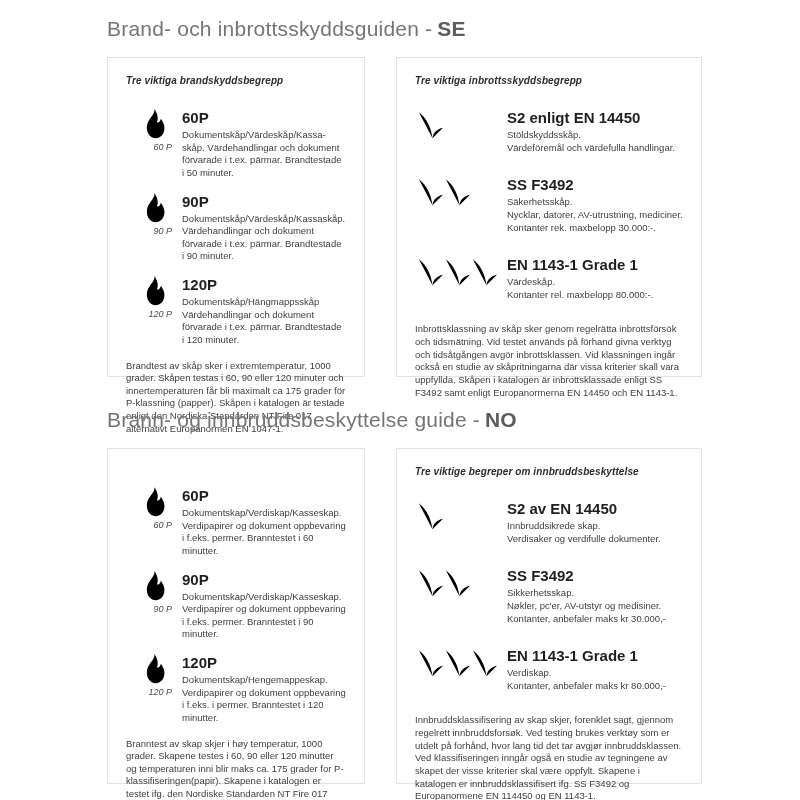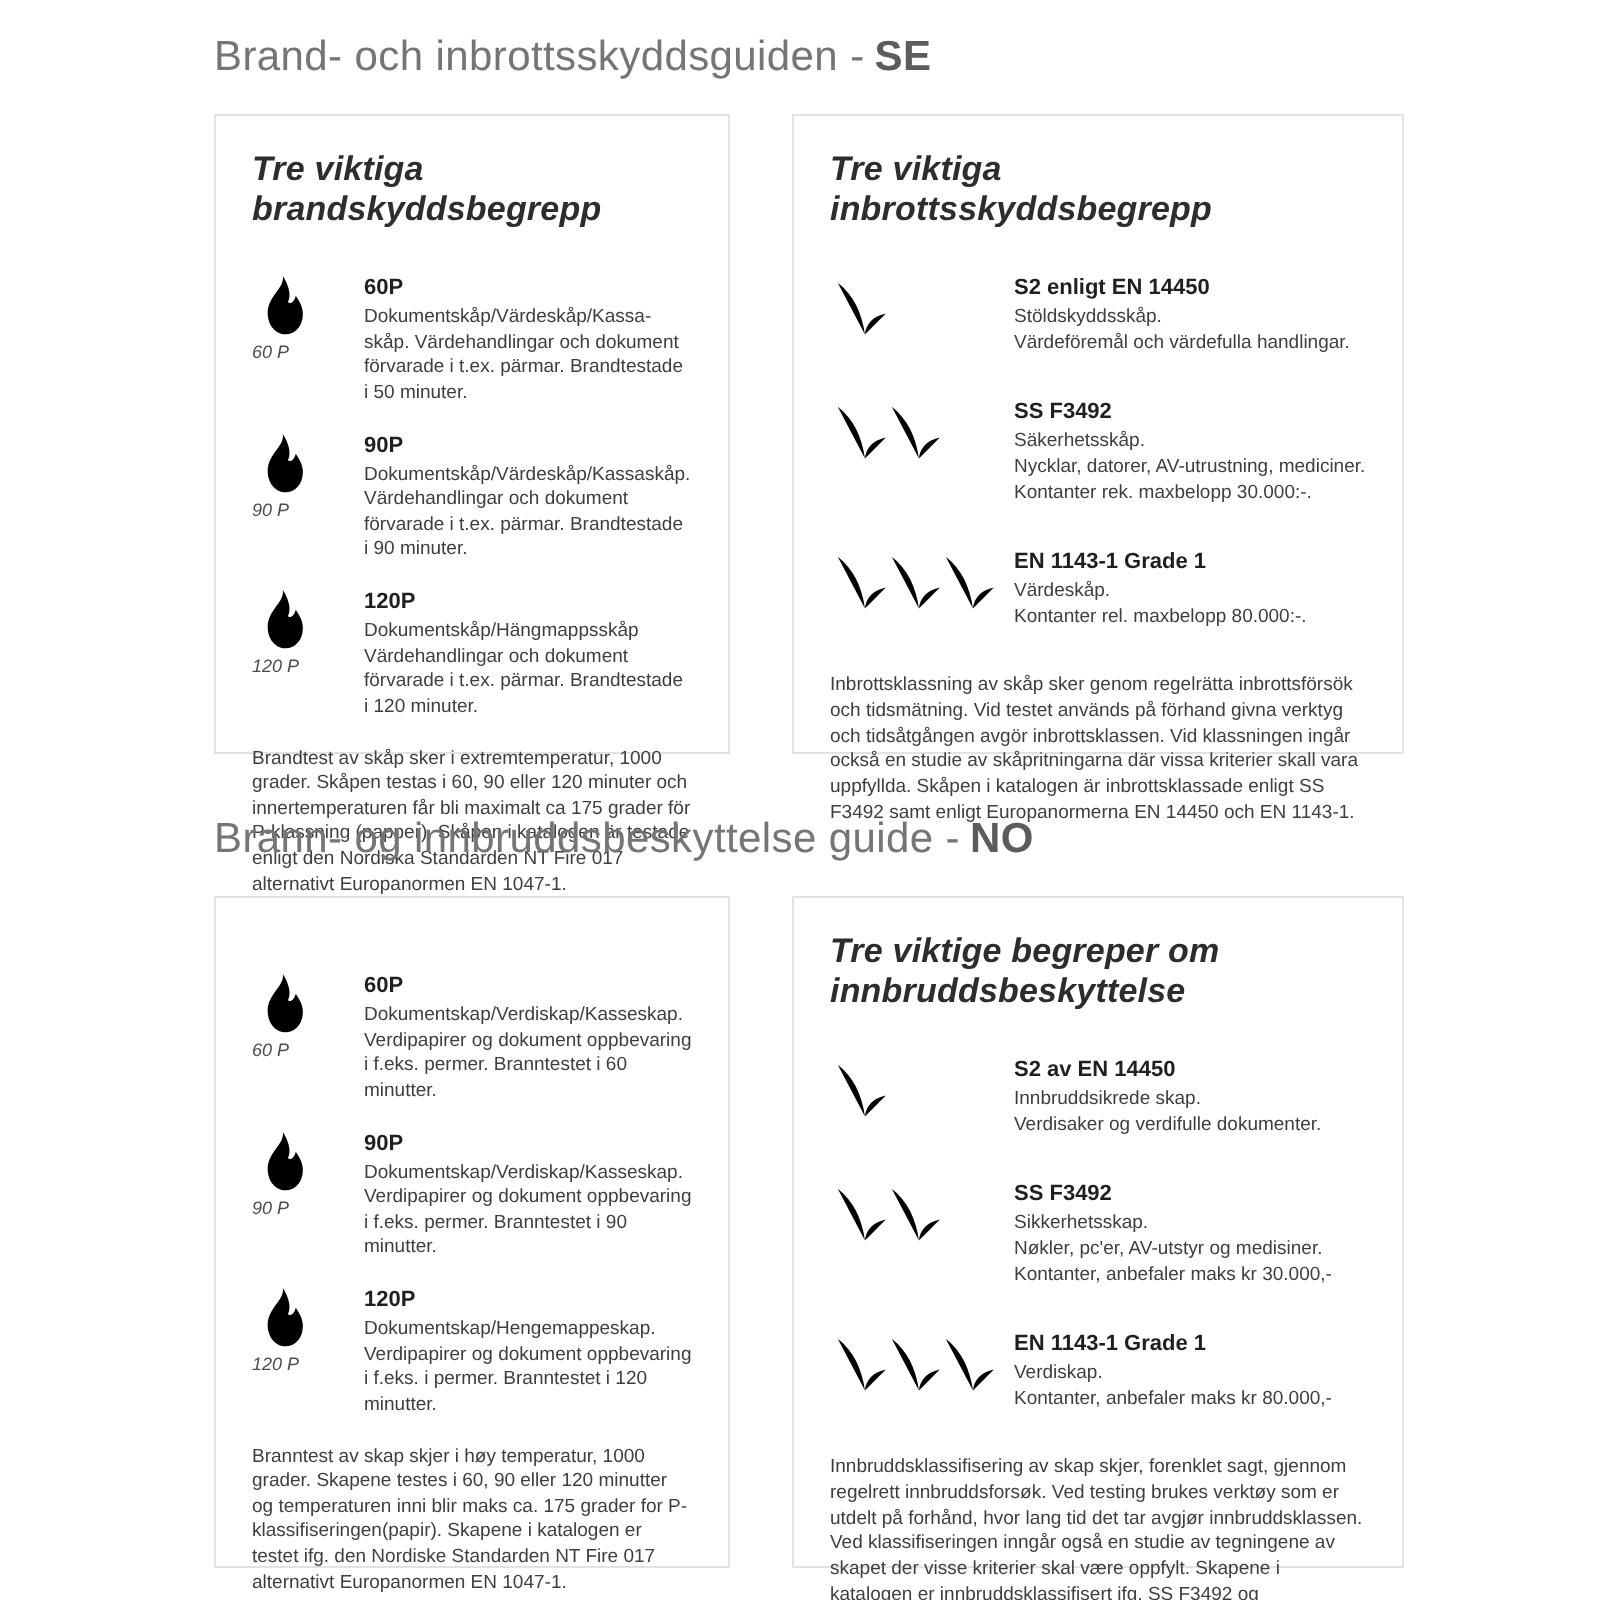--- a/index.html
+++ b/index.html
@@ -20,33 +20,33 @@
   .box {
     border:1px solid #e2e2e2; box-sizing:border-box;
     padding:15px 18px 16px 18px;
     display:flex; flex-direction:column; background:#fff;
   }
   .box-fire { width:258px; }
   .box-burg { width:306px; }
   .section-se .box { height:320px; }
   .section-no .box { height:336px; }
   .box-header {
-    font-size:17px; font-style:italic; font-weight:bold;
+    font-size:10px; font-style:italic; font-weight:bold;
     color:#2d2d2d; margin:2px 0 0 0; letter-spacing:0.1px;
   }
   .items { margin-top:23px; }
   .fire-item { display:flex; margin-bottom:13px; }
   .fire-icon-col {
     flex:none; width:46px; margin-right:10px;
-    display:flex; flex-direction:column; align-items:flex-start;
+    display:flex; flex-direction:column; align-items:flex-end;
   }
   .flame { width:33px; height:31px; display:block; }
   .icon-label { font-size:9px; font-style:italic; color:#4c4c4c; margin-top:2px; }
   .item-body { flex:1; min-width:0; }
-  .item-title { font-size:11px; font-weight:bold; color:#1f1f1f; margin-bottom:3px; }
+  .item-title { font-size:15px; font-weight:bold; color:#1f1f1f; margin-bottom:3px; }
   .item-text, .item-line, .box-footer { font-size:9.5px; line-height:1.33; color:#3e3e3e; }
   .burg-item { display:flex; margin-bottom:22px; }
   .burg-icon-col { flex:none; width:92px; display:flex; align-items:flex-start; padding-top:1px; }
   .check { width:36px; height:34px; display:block; }
   .burg-icon-col .check + .check { margin-left:-9px; }
   .box-footer { margin-top:auto; }
   .hidden-defs { position:absolute; width:0; height:0; overflow:hidden; }
 </style>
 </head>
 <body>

